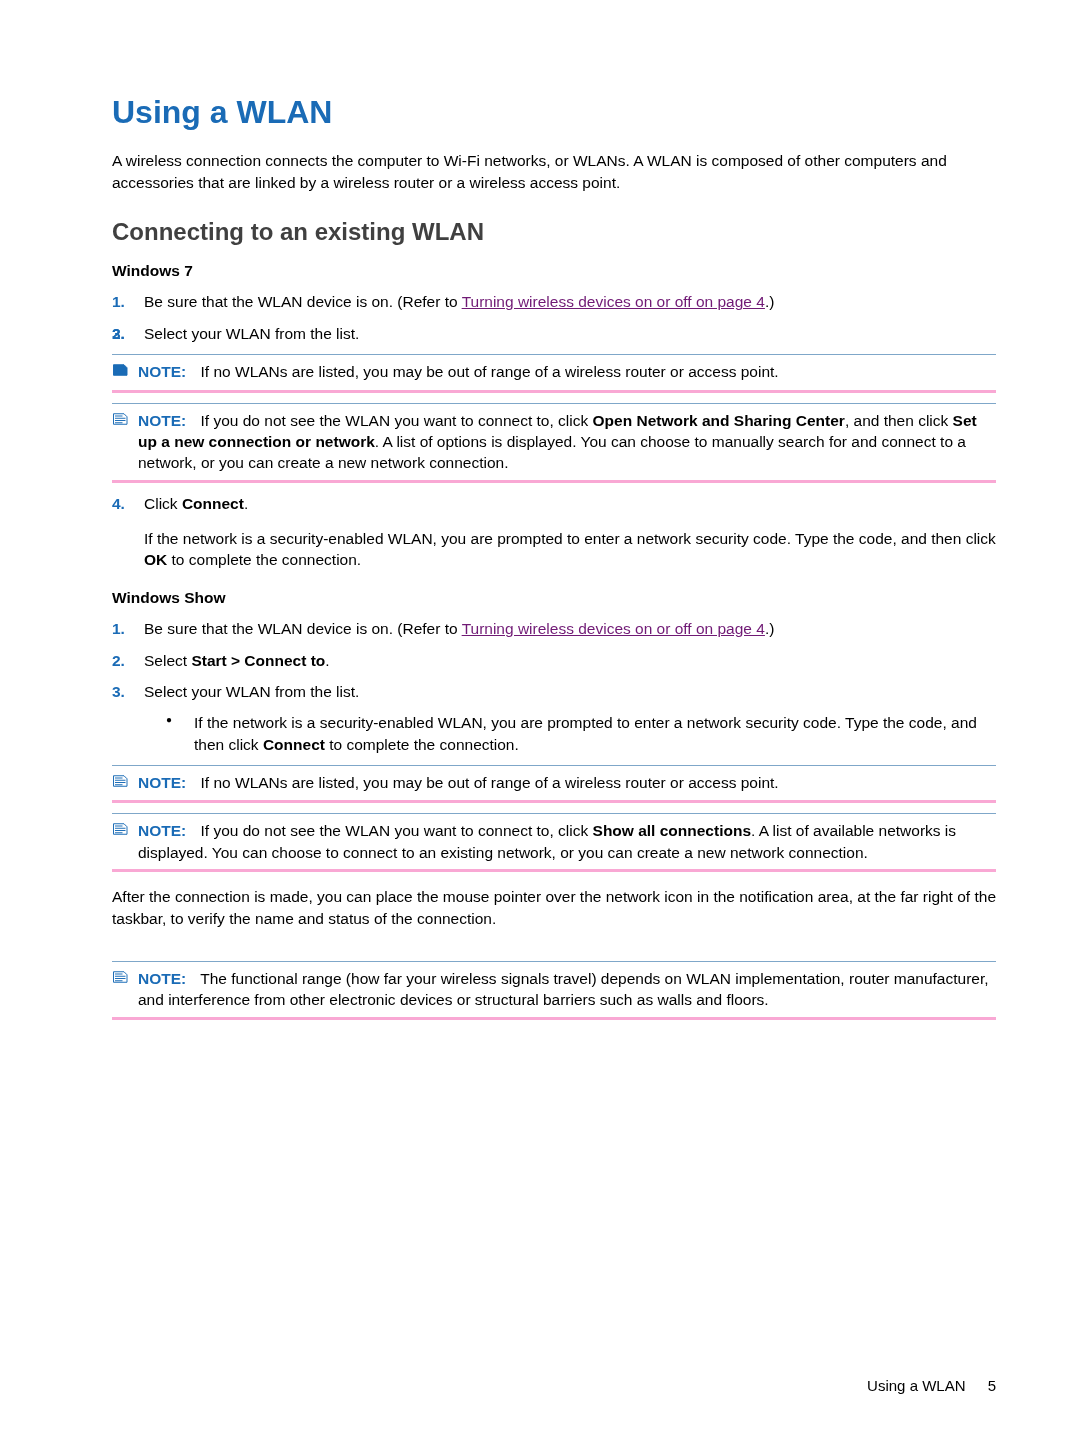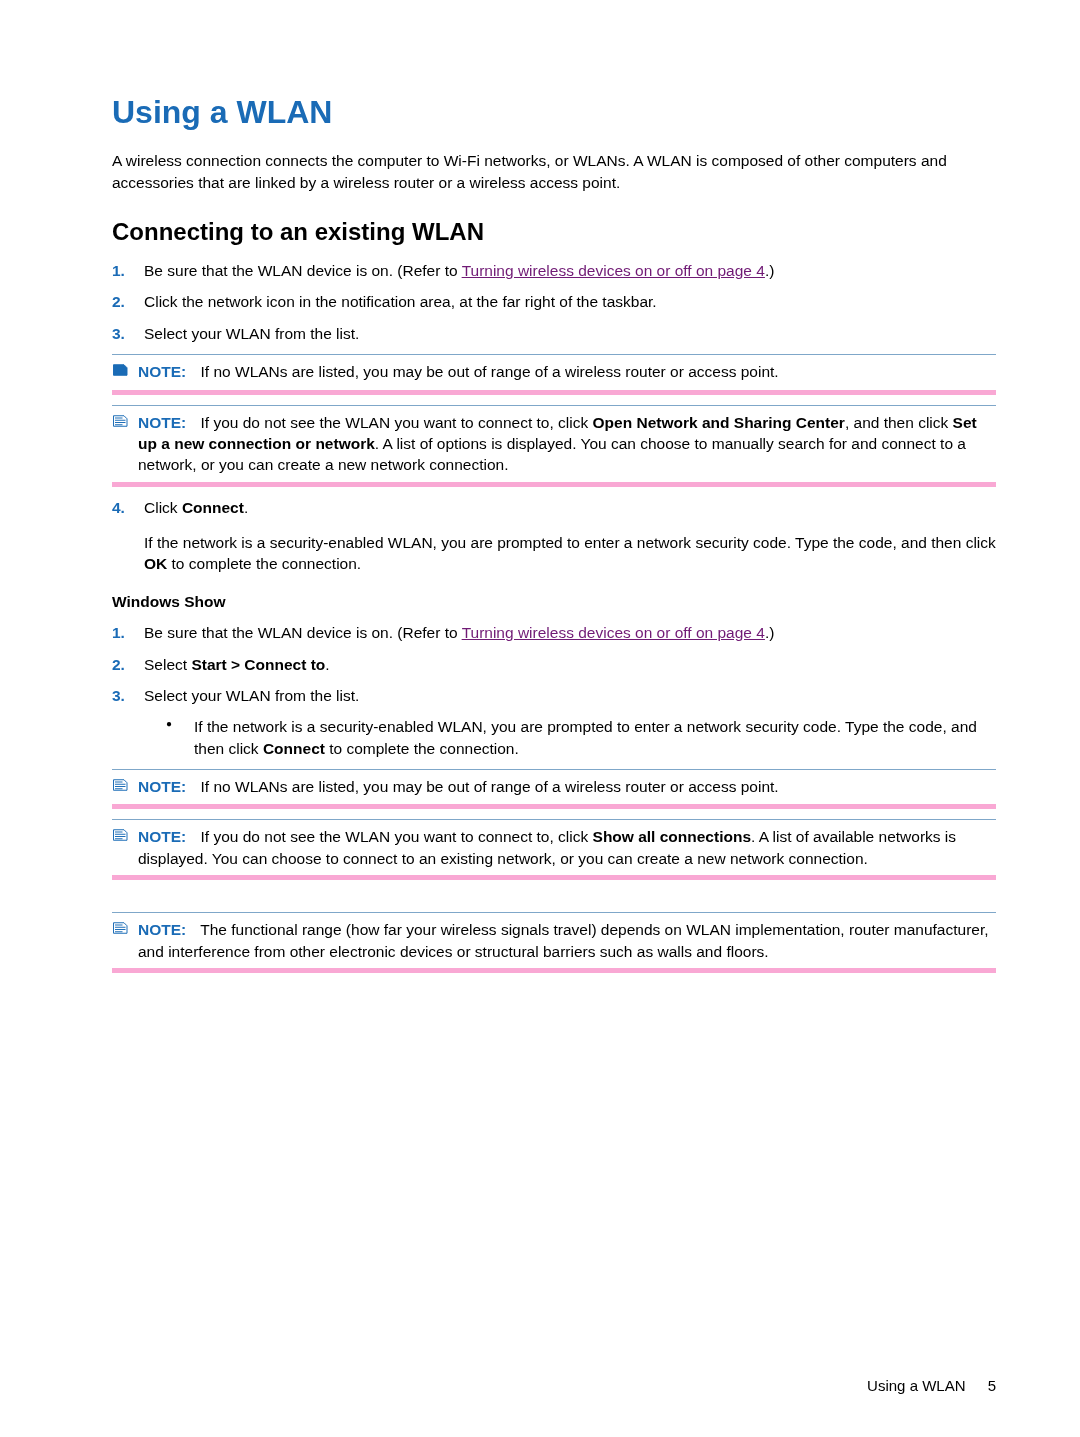--- a/index.html
+++ b/index.html
@@ -17,21 +17,21 @@
     min-height: 1437px;
     position: relative;
   }
   .h1 {
     color: #1a6bb6;
     font-size: 32px;
     font-weight: bold;
     margin: 0 0 16px 0;
   }
   .h2 {
-    color: #000000;
+    color: #404040;
     font-size: 24px;
     font-weight: bold;
     margin: 22px 0 12px 0;
   }
   .indent-intro { margin-left: 78px; }
   .indent-sub   { margin-left: 96px; }
   .indent-list  { margin-left: 96px; }
   .indent-note  { margin-left: 110px; }
   .indent-note-outer { margin-left: 78px; }
   .bold { font-weight: bold; }
@@ -67,21 +67,21 @@
   ul.bullets > li::before {
     content: "●";
     position: absolute;
     left: 0;
     top: 1px;
     font-size: 10px;
   }
   .link { color: #701a75; text-decoration: underline; cursor: pointer; }
   .note-box {
     border-top: 1px solid #7fa7c9;
-    border-bottom: 5px solid #f9a8d4;
+    border-bottom: 3px solid #f9a8d4;
     padding: 6px 0;
     margin: 10px 0;
   }
   .note-box .note-row { display: flex; }
   .note-icon {
     width: 22px;
     flex: 0 0 22px;
     margin-right: 4px;
     margin-top: 1px;
   }
@@ -100,31 +100,31 @@
 <body>
 
 <div class="page">
 
   <h1 class="h1">Using a WLAN</h1>
 
   <p class="p indent-intro">A wireless connection connects the computer to Wi-Fi networks, or WLANs. A WLAN is composed of other computers and accessories that are linked by a wireless router or a wireless access point.</p>
 
   <h2 class="h2">Connecting to an existing WLAN</h2>
 
+  <div class="indent-sub subhead">Windows 7</div>
 
   <ol class="steps indent-list">
     <li>
       <span class="num">1.</span>
       <span>
         <span>Be sure that the WLAN device is on. (Refer to </span><a class="link">Turning wireless devices on or off on page 4</a><span>.)</span>
       </span>
     </li>
     <li>
       <span class="num">2.</span>
-      <span>Click the network icon in the notification area, at the far right of the taskbar.</span>
     </li>
     <li>
       <span class="num">3.</span>
       <span>Select your WLAN from the list.</span>
     </li>
   </ol>
 
   <div class="note-box indent-note">
     <div class="note-row">
       <span class="note-icon">
@@ -213,20 +213,21 @@
             <path d="M2 3h14l4 4v10H2z M4 6h10M4 9h14M4 12h14M4 15h10" stroke="#1a6bb6" stroke-width="1.3" fill="none"></path>
           </svg>
       </span>
       <div class="note-text">
         <span class="note-label">NOTE:</span>
         <span>If you do not see the WLAN you want to connect to, click </span><span class="bold">Show all connections</span><span>. A list of available networks is displayed. You can choose to connect to an existing network, or you can create a new network connection.</span>
       </div>
     </div>
   </div>
 
+  <p class="p indent-intro" style="margin-top:14px">After the connection is made, you can place the mouse pointer over the network icon in the notification area, at the far right of the taskbar, to verify the name and status of the connection.</p>
 
   <div class="note-box indent-note-outer" style="margin-top:32px">
     <div class="note-row">
       <span class="note-icon">
         <svg viewBox="0 0 24 20">
             <path d="M2 3h14l4 4v10H2z M4 6h10M4 9h14M4 12h14M4 15h10" stroke="#1a6bb6" stroke-width="1.3" fill="none"></path>
           </svg>
       </span>
       <div class="note-text">
         <span class="note-label">NOTE:</span>

